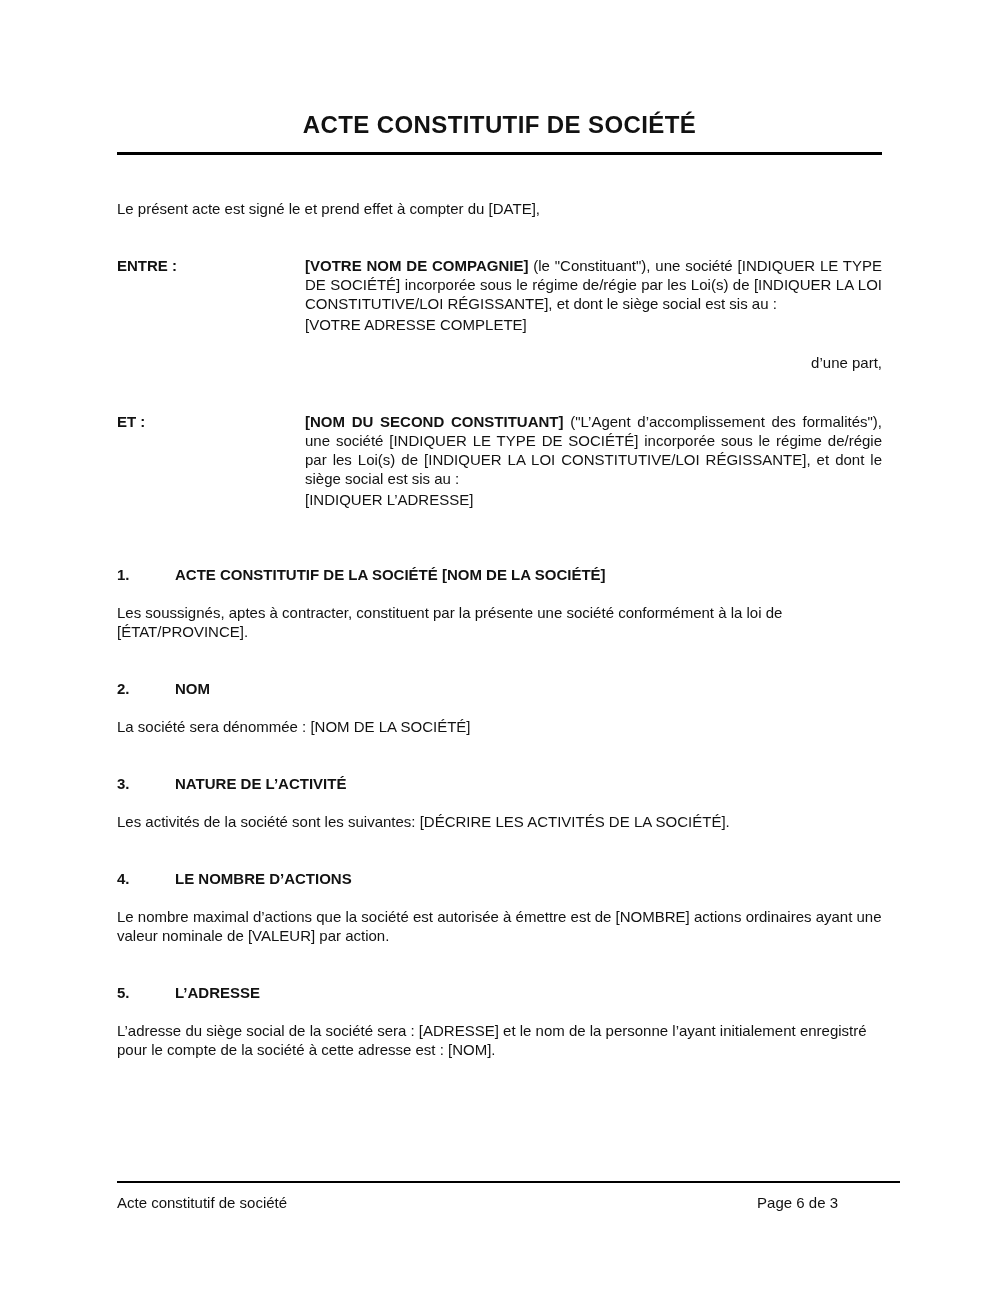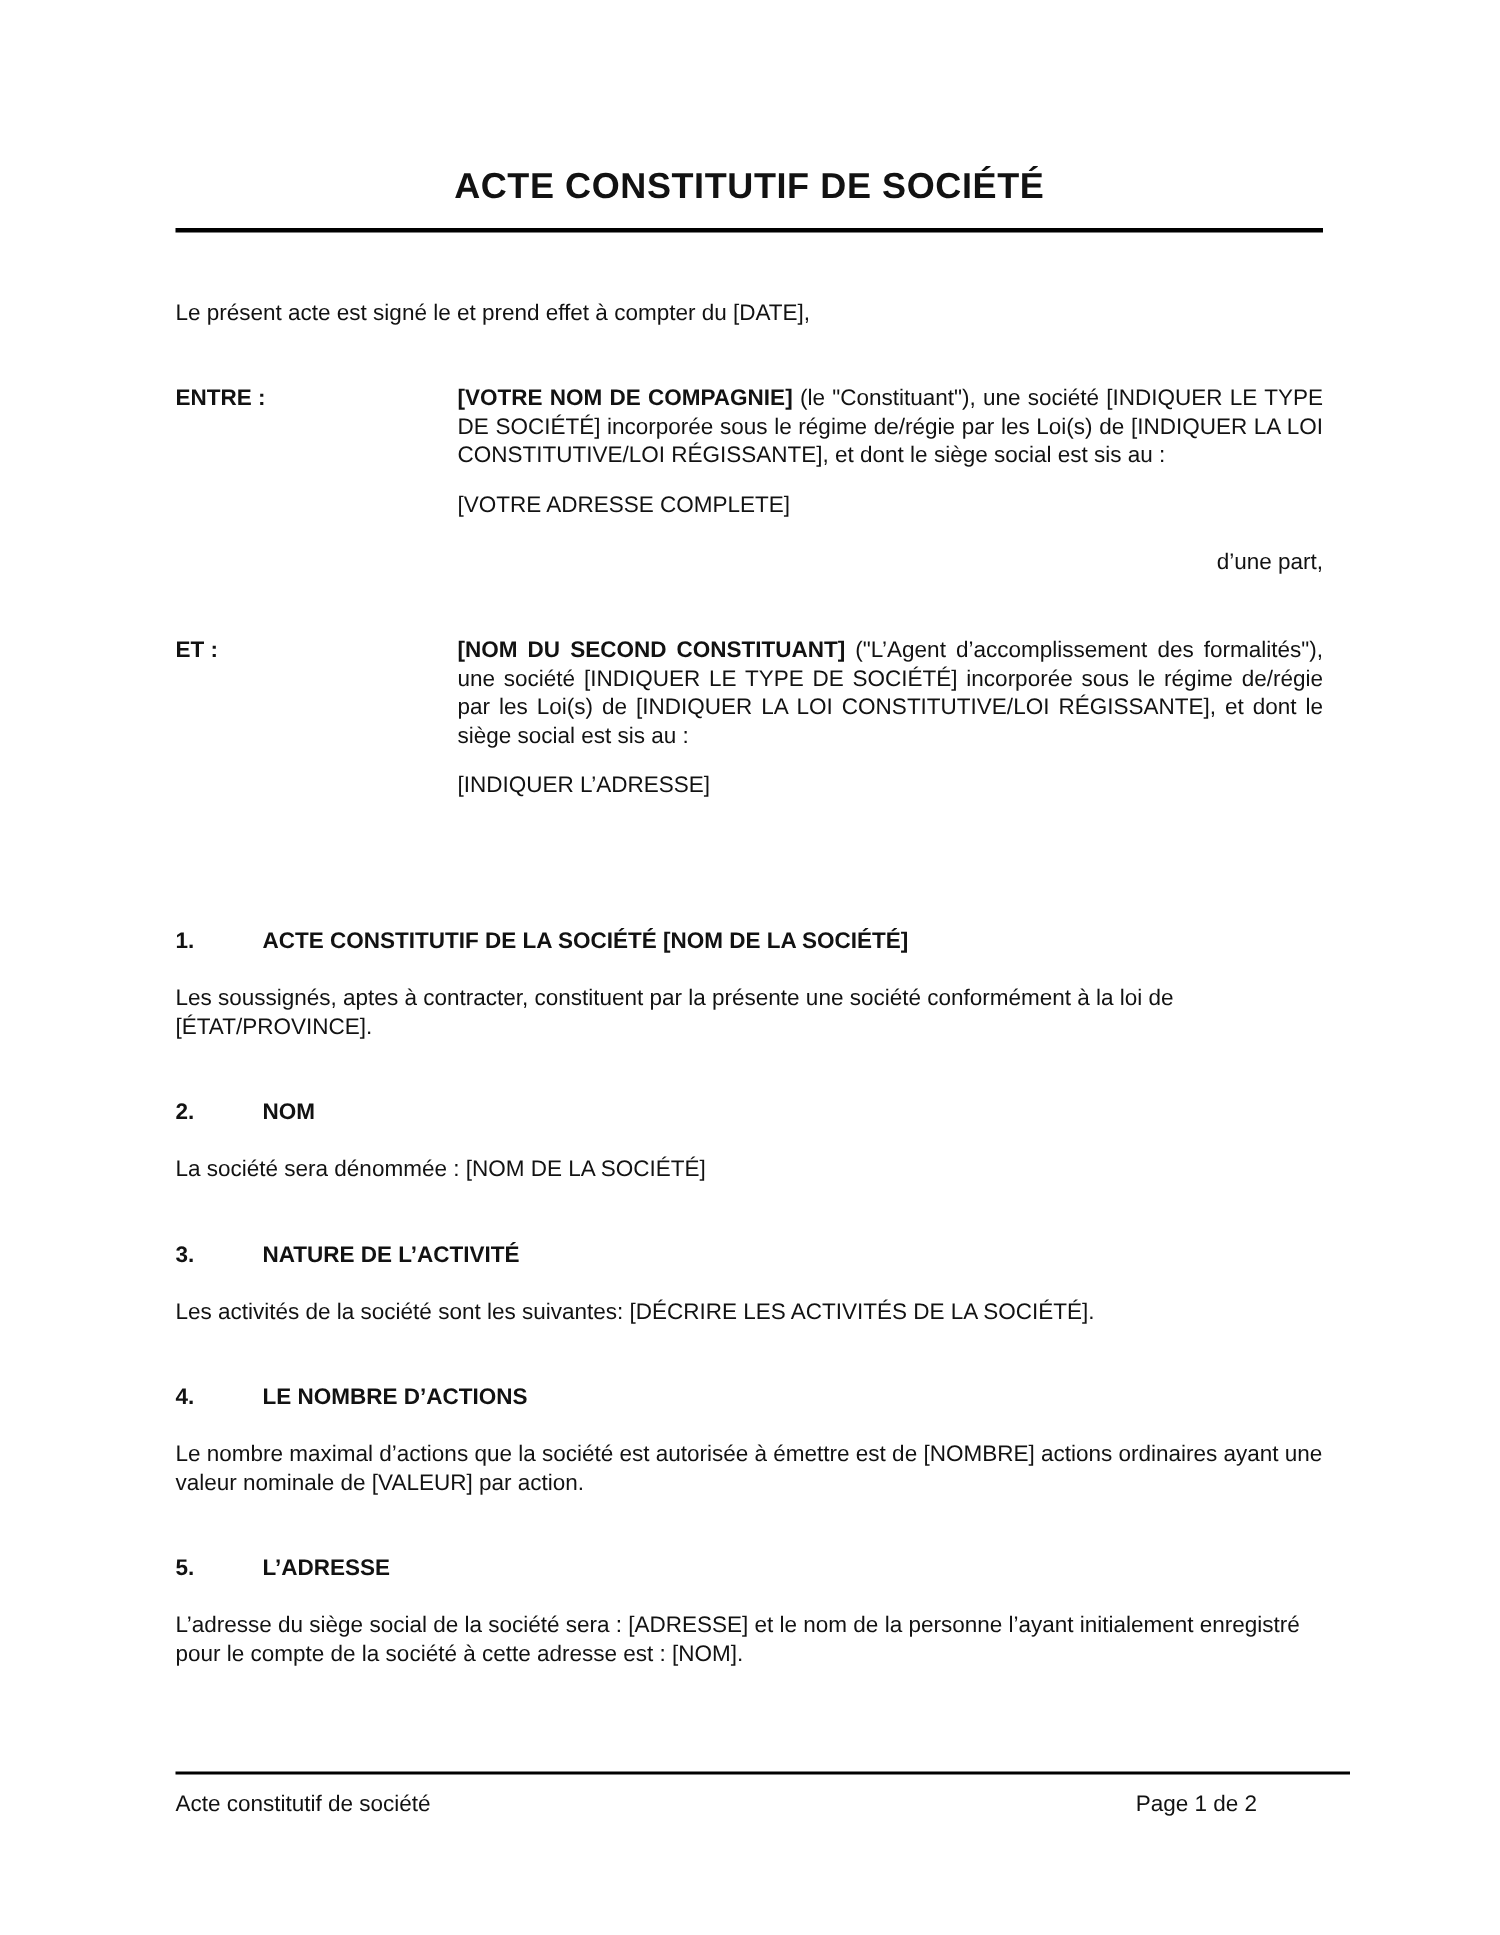--- a/index.html
+++ b/index.html
@@ -35,25 +35,25 @@
     margin-top: 13px;
   }
   .intro { margin-top: 44px; }
 
   .party { display: flex; margin-top: 38px; gap: 15px; }
   .party.second { margin-top: 40px; justify-content: space-between; }
   .party-label { flex: 0 0 173px; font-weight: bold; }
   .party-body { flex: 1 1 auto; min-width: 0; }
   .party-desc { text-align: justify; }
   .party-name { font-weight: bold; }
-  .party-address { margin-top: 14px; }
+  .party-address { margin-top: 2px; }
   .party-note { margin-top: 19px; text-align: right; }
 
   .section { margin-top: 38px; }
-  .section.first { margin-top: 85px; }
+  .section.first { margin-top: 56px; }
   .section-heading { font-weight: bold; }
   .section-number { display: inline-block; width: 58px; }
   .section-body { margin-top: 19px; margin-bottom: 0; }
 
   p { margin: 0; }
 
   .footer {
     position: absolute;
     left: 117px;
     right: 118px;
@@ -115,15 +115,15 @@
 
     <div class="section">
       <div class="section-heading"><span class="section-number">5.</span><span>L’ADRESSE</span></div>
       <p class="section-body">L’adresse du siège social de la société sera : [ADRESSE] et le nom de la personne l’ayant initialement enregistré pour le compte de la société à cette adresse est : [NOM].</p>
     </div>
 
   </div>
 
   <div class="footer">
     <span class="footer-left">Acte constitutif de société</span>
-    <span class="footer-right">Page 1 de 2</span>
+    <span class="footer-right">Page 6 de 3</span>
   </div>
 </div>
 
 </body></html>

